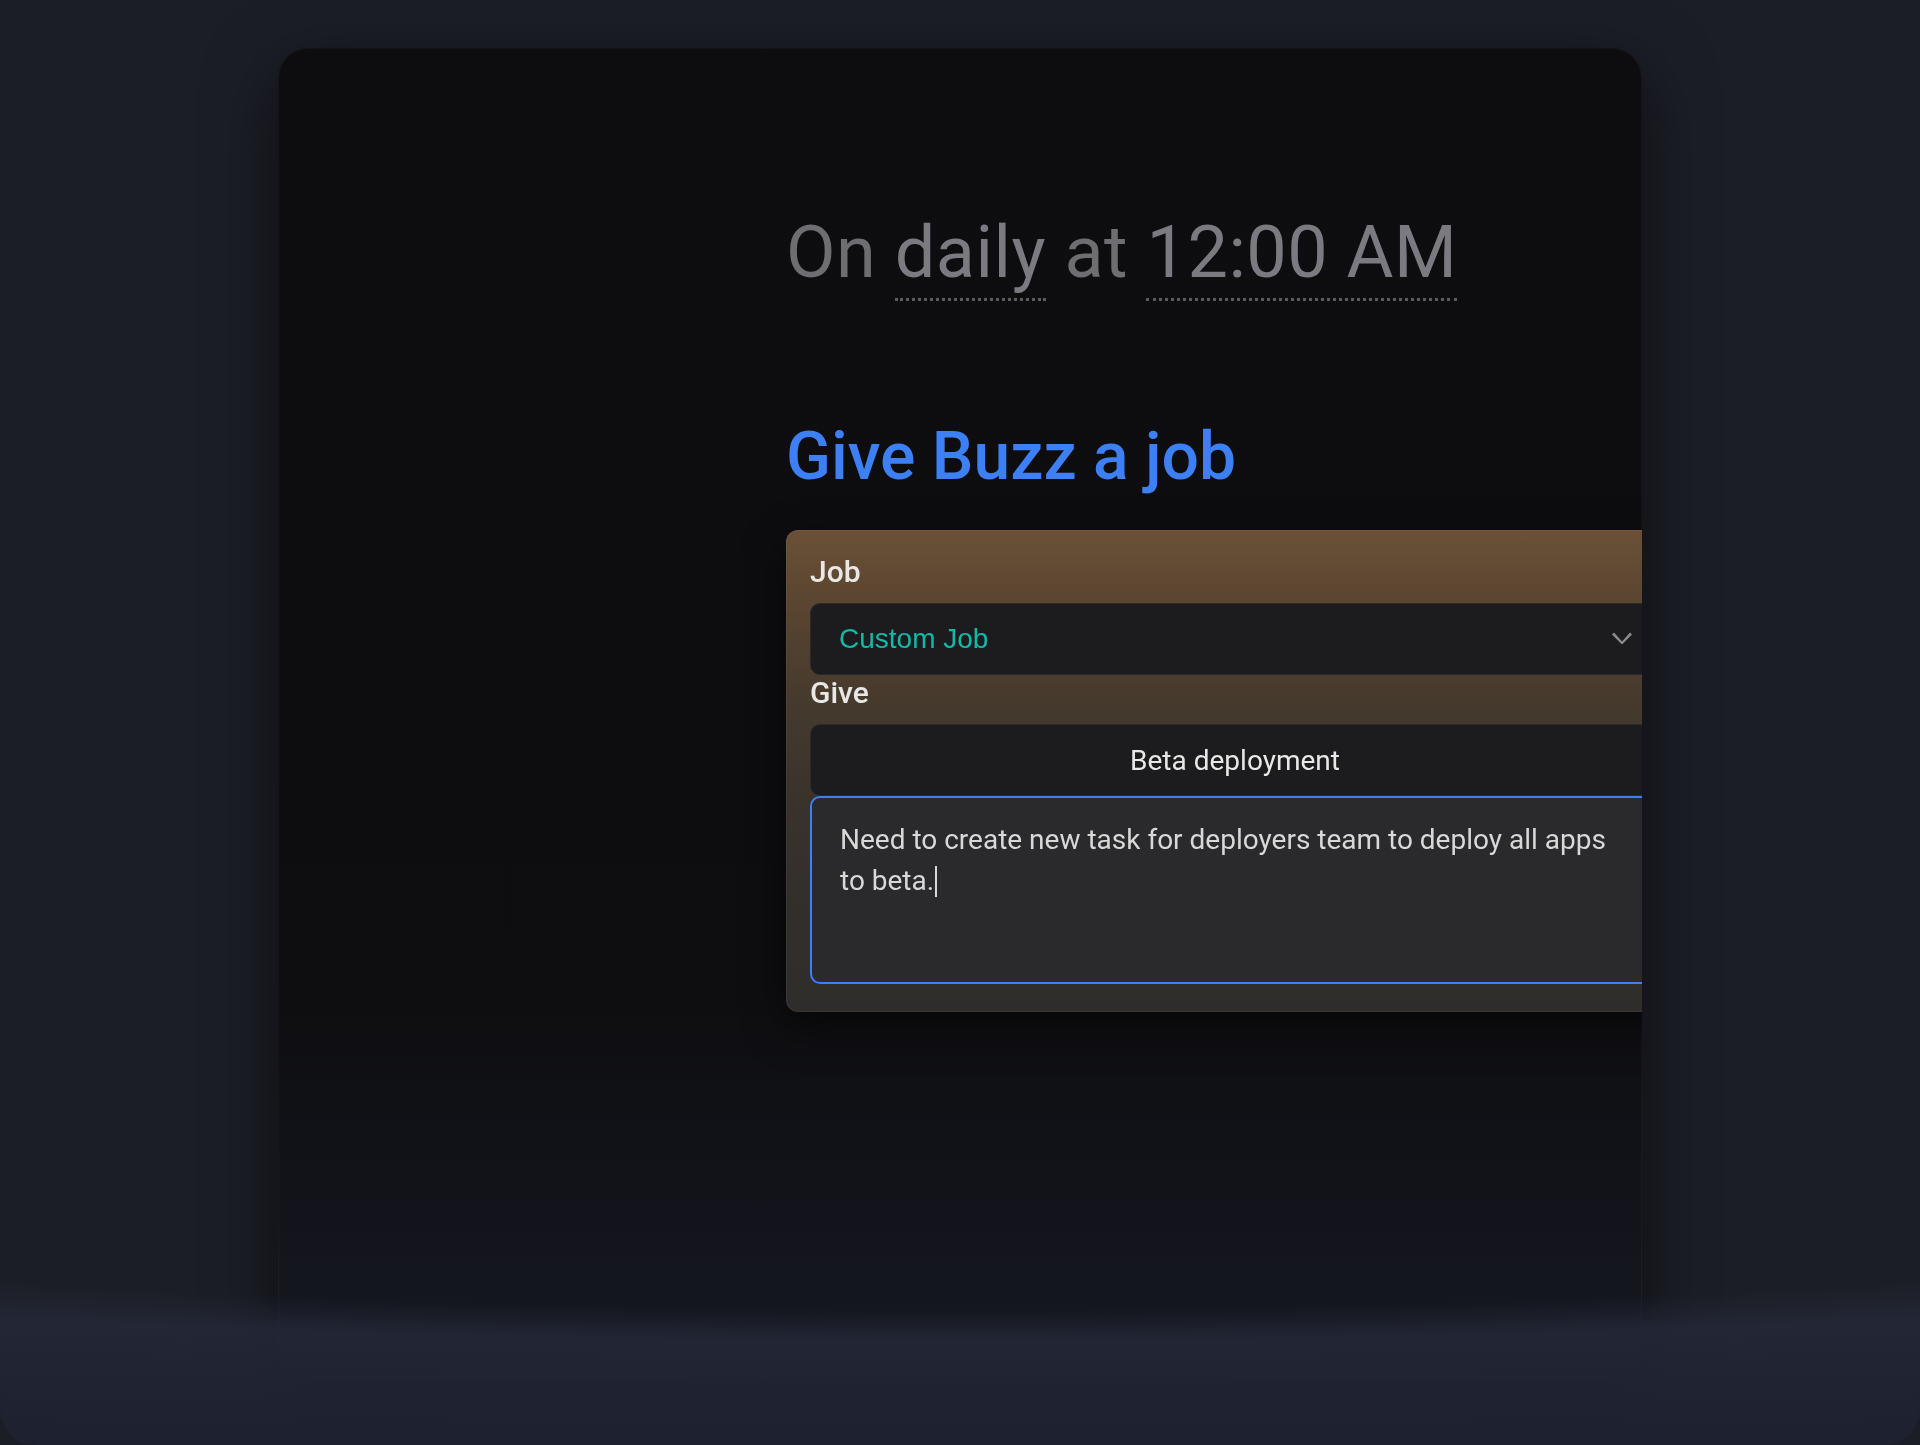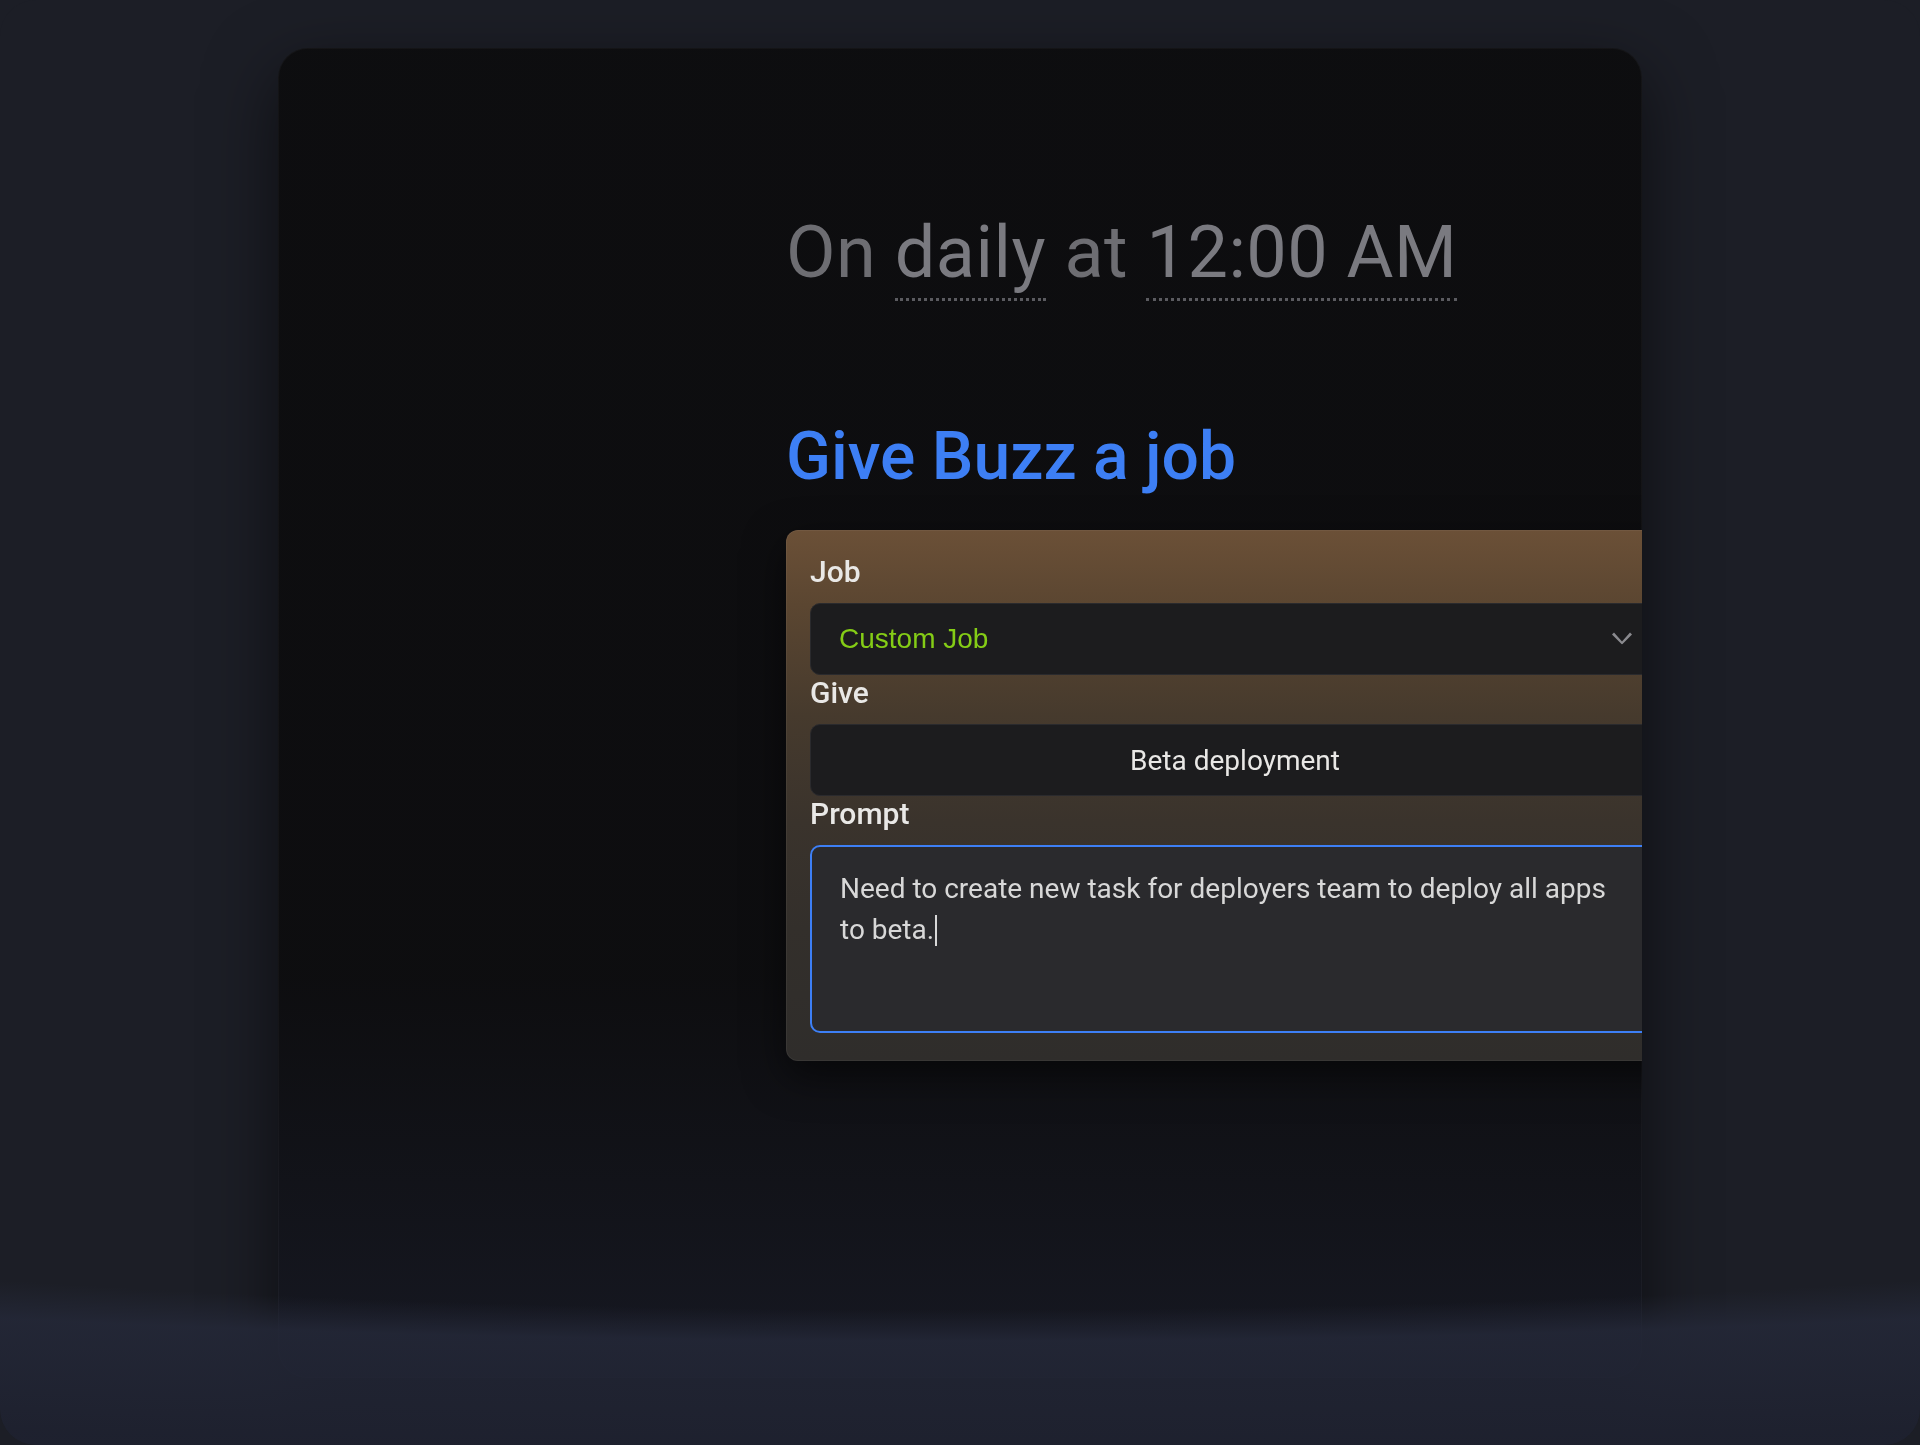--- a/index.html
+++ b/index.html
@@ -92,21 +92,21 @@
     .select-wrap {
       position: relative;
       width: 100%;
     }
     .select-btn {
       width: 100%;
       height: 72px;
       background: #1c1c1e;
       border: 1px solid #2a2a2d;
       border-radius: 10px;
-      color: #84cc16;
+      color: #14b8a6;
       font-size: 28px;
       text-align: left;
       padding: 0 56px 0 28px;
       cursor: pointer;
       display: flex;
       align-items: center;
       justify-content: space-between;
     }
     .chevron {
       position: absolute;
@@ -182,21 +182,20 @@
           </span>
         </div>
       </div>
 
       <div class="field-group">
         <label class="field-label">Give</label>
         <input type="text" class="text-input" value="Beta deployment" style="">
       </div>
 
       <div class="field-group">
-        <label class="field-label">Prompt</label>
         <div class="textarea-like"><span>Need to create new task for deployers team to deploy all apps to beta.</span><span class="cursor-caret"></span></div>
       </div>
 
     </div>
 
   </div>
 
   <div class="bottom-wave"></div>
 </div>
 

